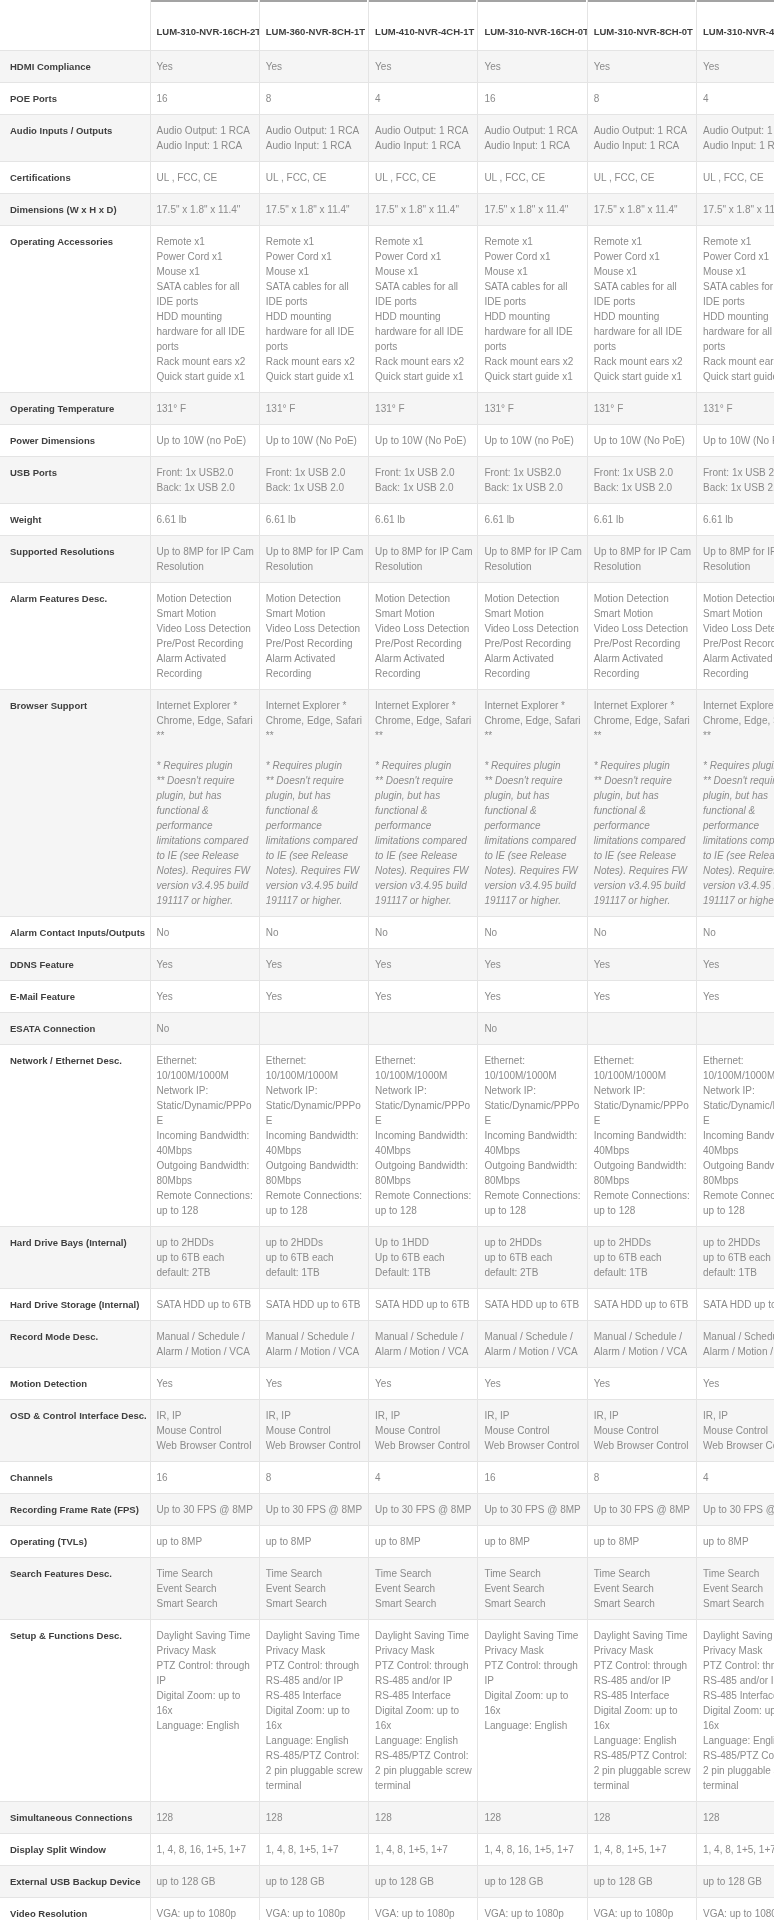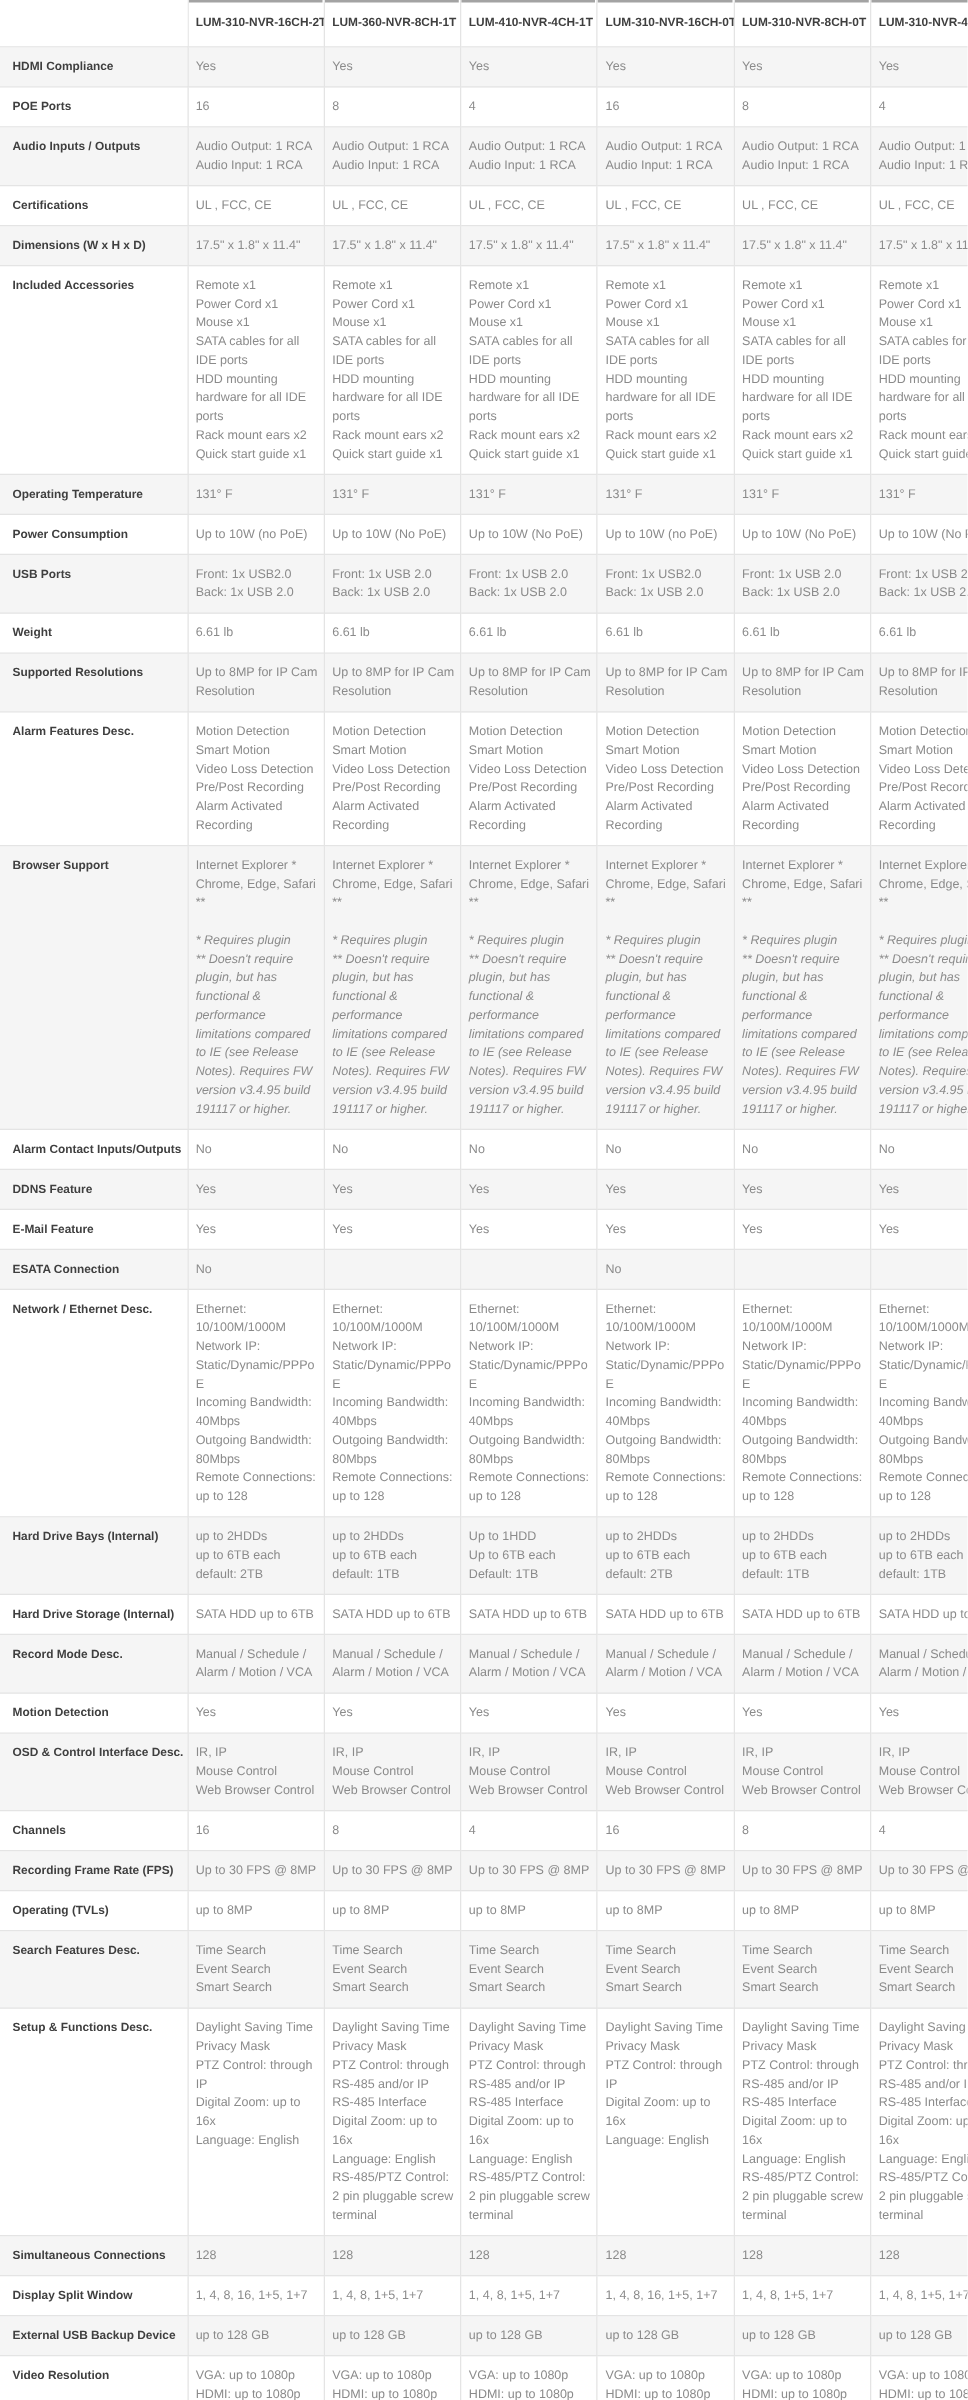--- a/index.html
+++ b/index.html
@@ -20,21 +20,21 @@
   th, td {
     border: 1px solid #e4e4e4;
     vertical-align: top;
     text-align: left;
   }
   thead th {
     border-top: none;
     font-size: 9.5px;
     font-weight: bold;
     color: #3f3f3f;
-    padding: 13px 3px 13px 6px;
+    padding: 26px 3px 13px 6px;
     white-space: nowrap;
     overflow: hidden;
     position: relative;
     vertical-align: middle;
   }
   thead th.corner { border-left: none; background: #fff; }
   thead th.product::after {
     content: "";
     position: absolute;
     top: 0; left: 0; right: 1px; height: 2px;
@@ -139,21 +139,21 @@
       <tr>
         <th class="rowlabel">Dimensions (W x H x D)</th>
         <td>17.5" x 1.8" x 11.4"</td>
         <td>17.5" x 1.8" x 11.4"</td>
         <td>17.5" x 1.8" x 11.4"</td>
         <td>17.5" x 1.8" x 11.4"</td>
         <td>17.5" x 1.8" x 11.4"</td>
         <td>17.5" x 1.8" x 11.4"</td>
       </tr>
       <tr>
-        <th class="rowlabel">Included Accessories</th>
+        <th class="rowlabel">Operating Accessories</th>
         <td>Remote x1
 Power Cord x1
 Mouse x1
 SATA cables for all IDE ports
 HDD mounting hardware for all IDE ports
 Rack mount ears x2
 Quick start guide x1</td>
         <td>Remote x1
 Power Cord x1
 Mouse x1
@@ -193,21 +193,21 @@
       <tr>
         <th class="rowlabel">Operating Temperature</th>
         <td>131° F</td>
         <td>131° F</td>
         <td>131° F</td>
         <td>131° F</td>
         <td>131° F</td>
         <td>131° F</td>
       </tr>
       <tr>
-        <th class="rowlabel">Power Consumption</th>
+        <th class="rowlabel">Power Dimensions</th>
         <td>Up to 10W (no PoE)</td>
         <td>Up to 10W (No PoE)</td>
         <td>Up to 10W (No PoE)</td>
         <td>Up to 10W (no PoE)</td>
         <td>Up to 10W (No PoE)</td>
         <td>Up to 10W (No PoE)</td>
       </tr>
       <tr>
         <th class="rowlabel">USB Ports</th>
         <td>Front: 1x USB2.0

